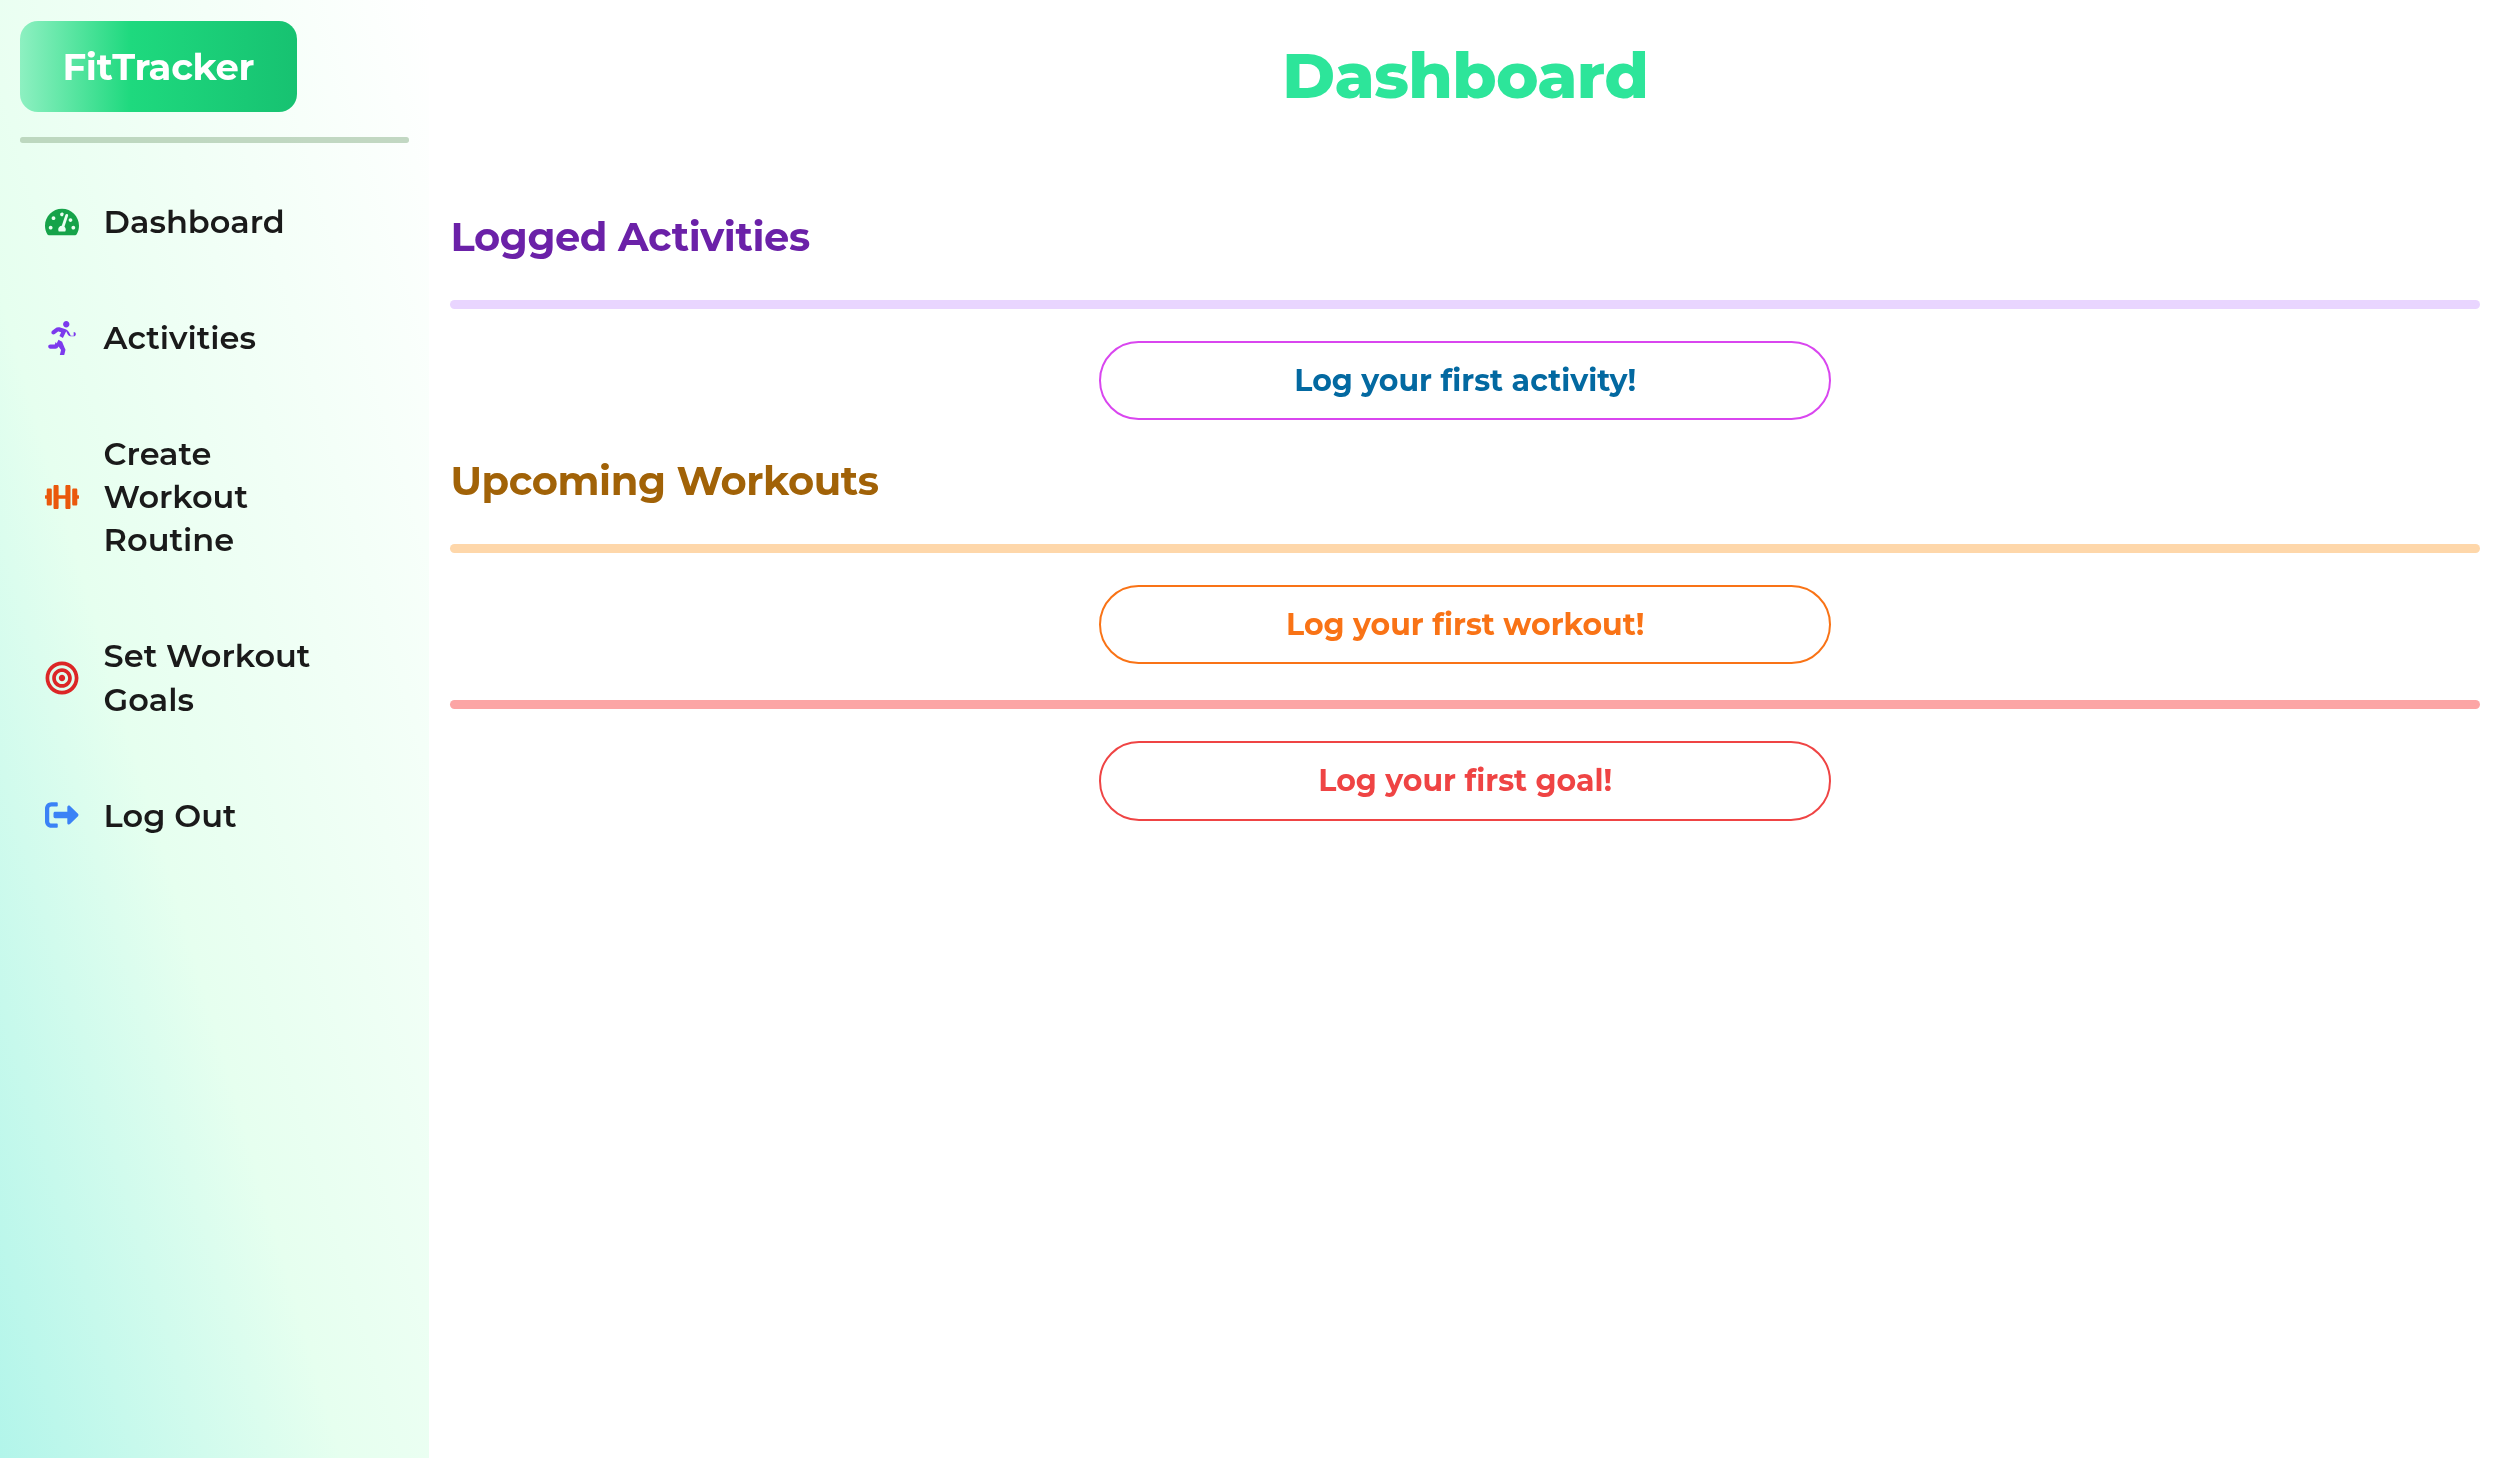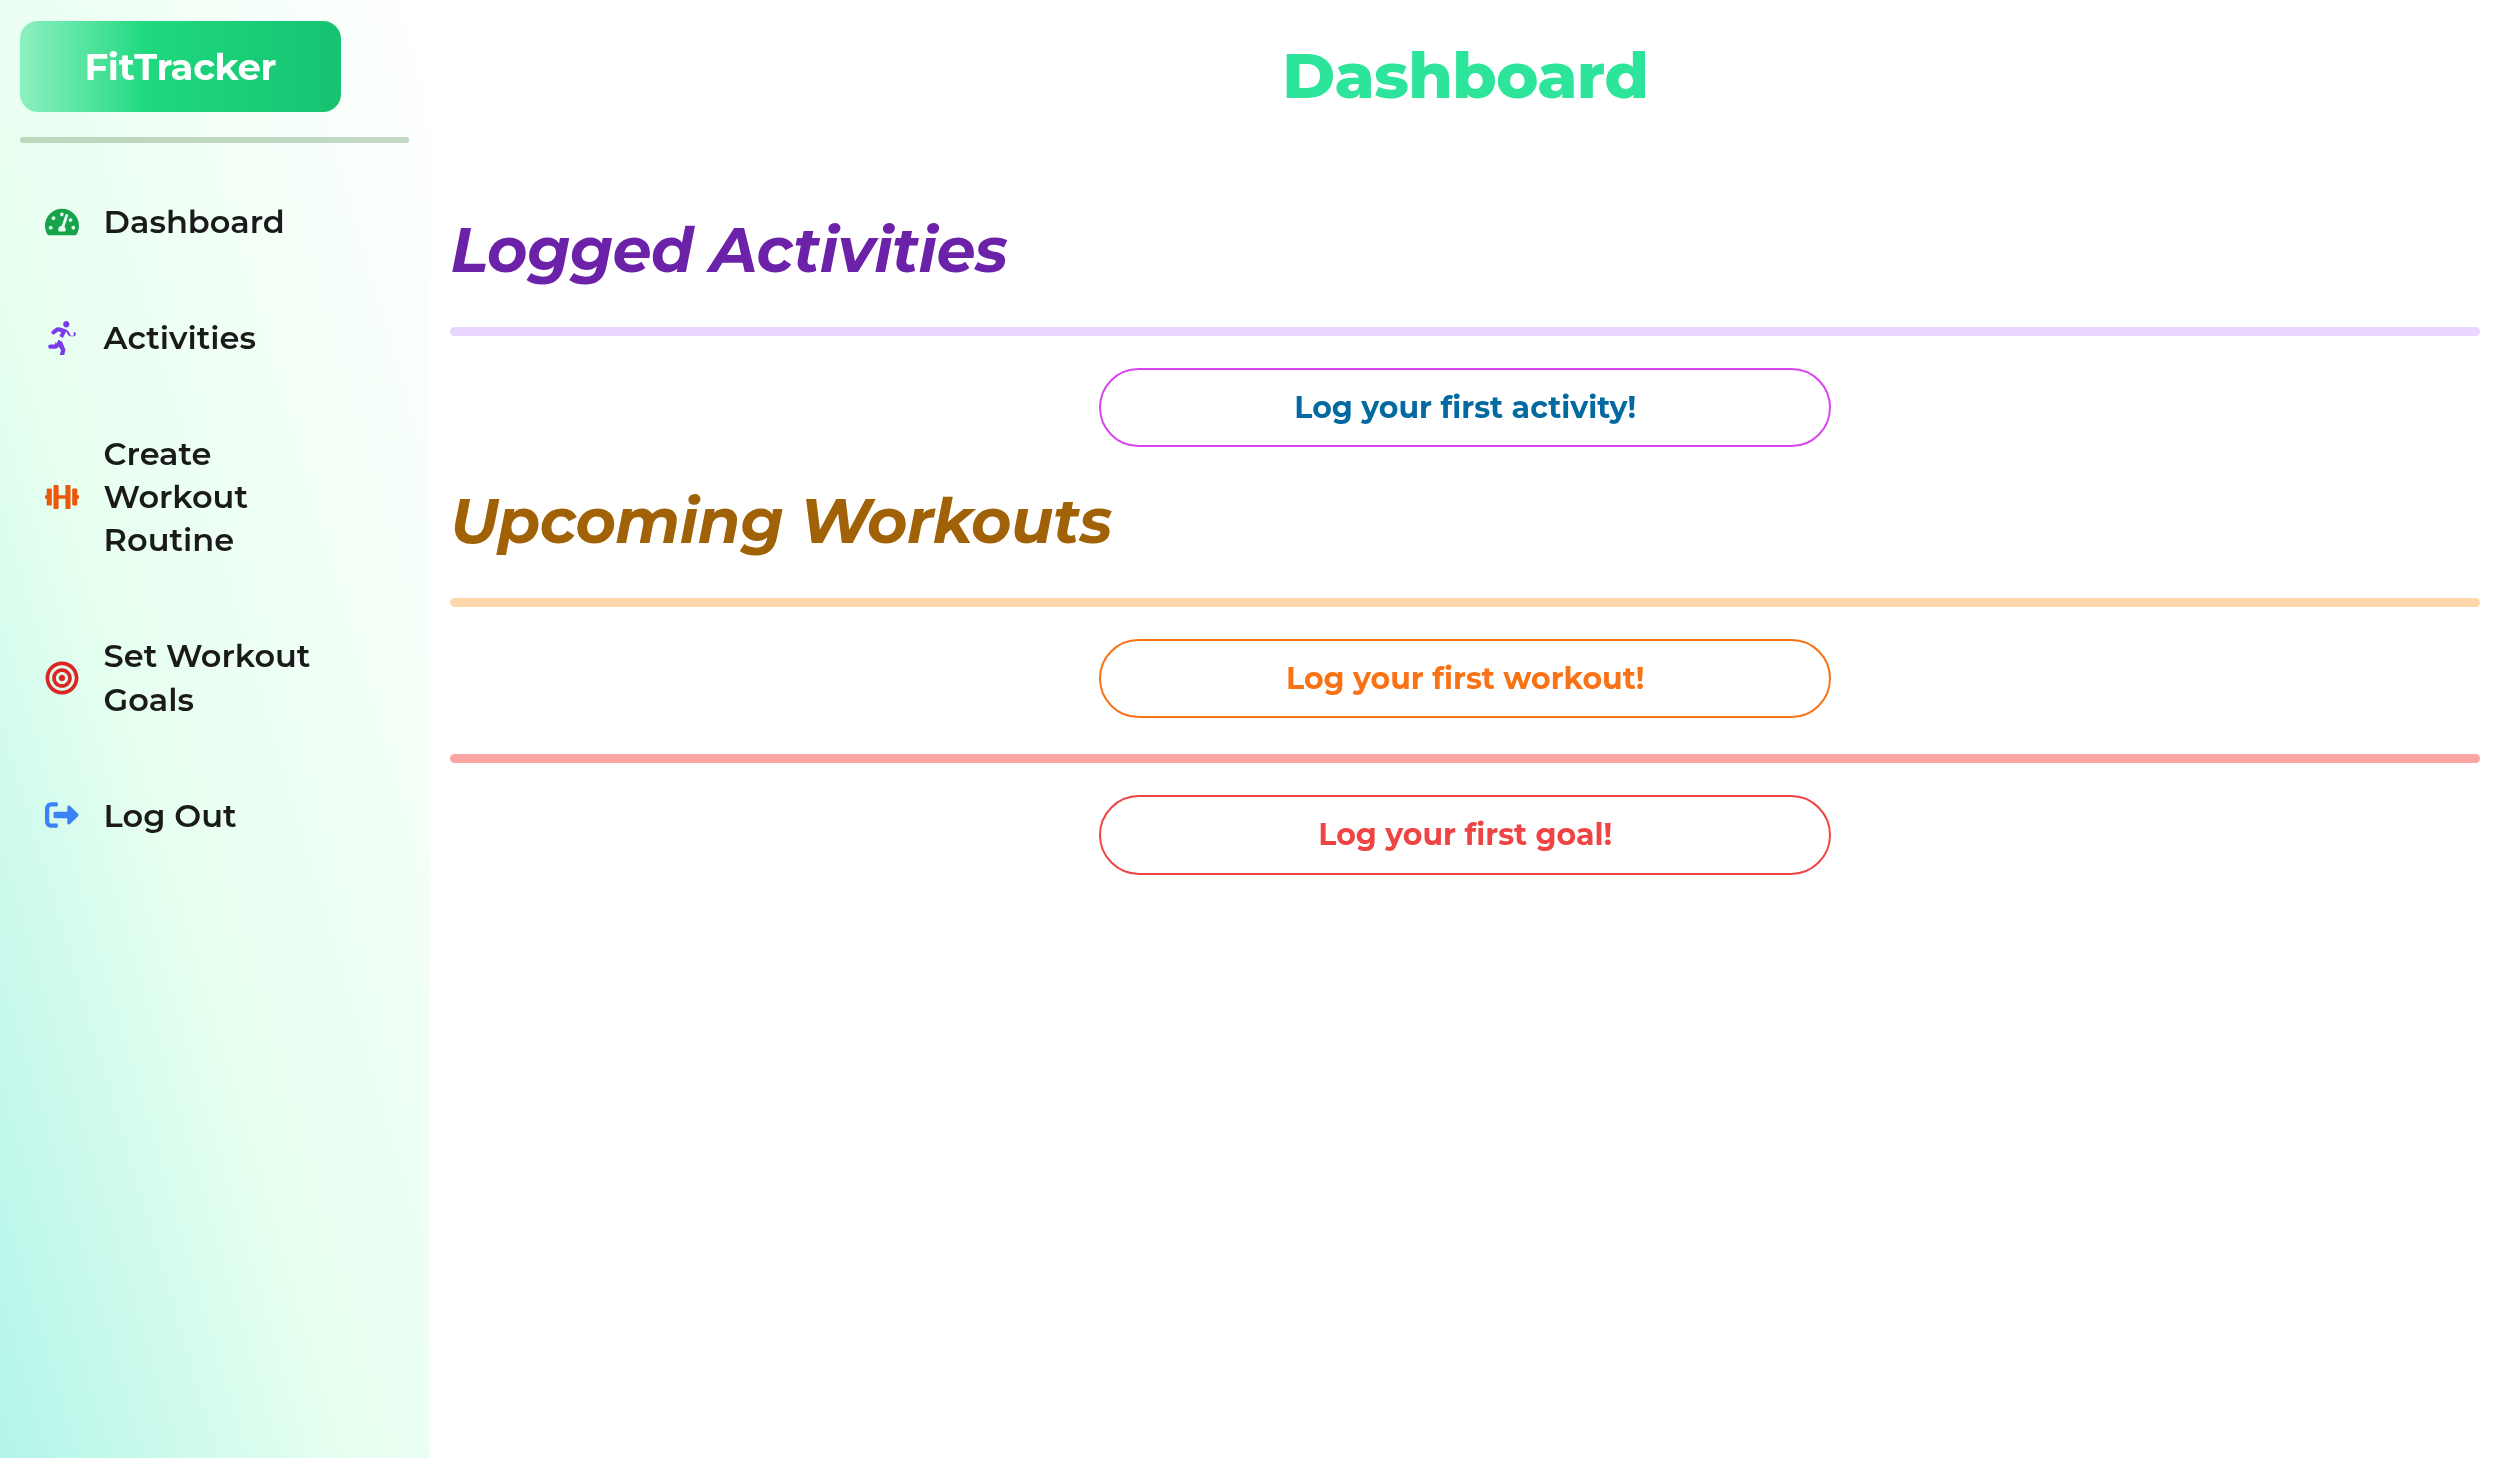--- a/index.html
+++ b/index.html
@@ -22,21 +22,21 @@
       background: linear-gradient(to top right, #b2f5ea 0%, #e6ffef 40%, #ffffff 100%);
       padding: 21.4px 19.6px;
       flex-shrink: 0;
     }
     .logo-btn {
       display: inline-block;
       background: linear-gradient(to right, #8df0c1 0%, #1ed97e 40%, #17c271 100%);
       color: #fff;
       font-weight: 700;
       font-size: 37px;
-      padding: 23px 65px;
+      padding: 23px 43px;
       border-radius: 18px;
       letter-spacing: -0.01em;
     }
     .sidebar-divider {
       width: 100%;
       height: 5.4px;
       border-radius: 2.7px;
       background: #a9c7aa;
       margin: 25px 0 36px 0;
       opacity: 0.7;
@@ -69,24 +69,23 @@
       font-weight: 800;
       font-size: 64px;
       color: #2de59a;
       margin-bottom: 98px;
       letter-spacing: -0.01em;
     }
     .section { width: 100%; }
     .section + .section { margin-top: 36px; }
     .section-title {
       font-weight: 700;
-      font-size: 62px;
+      font-size: 40px;
       margin-bottom: 39px;
       letter-spacing: -0.01em;
-      font-style: italic;
     }
     .section-divider {
       height: 9px;
       width: 100%;
       border-radius: 4.5px;
       margin-bottom: 32px;
     }
     .pill {
       display: block;
       width: 732px;

